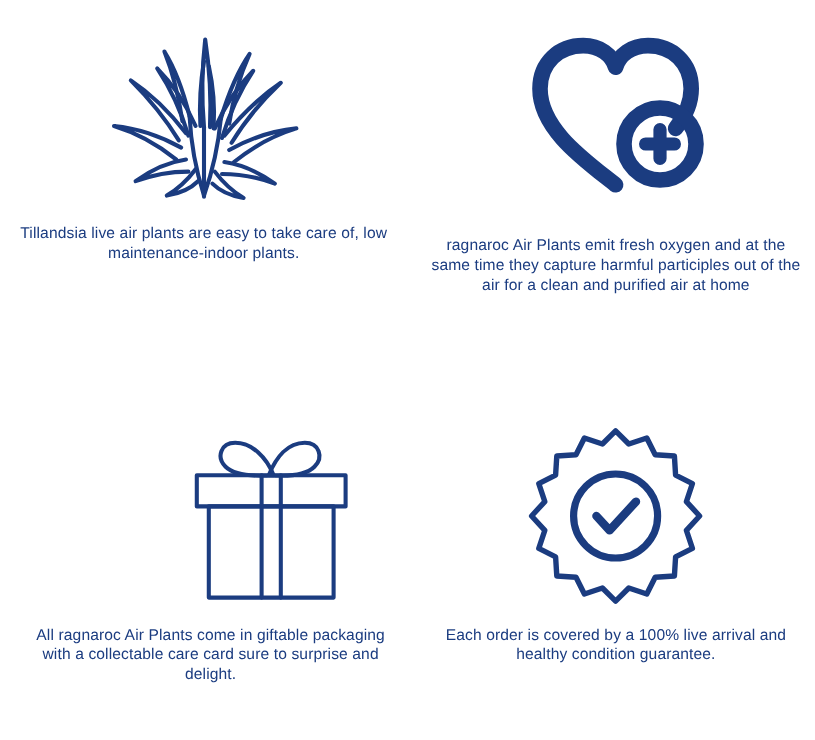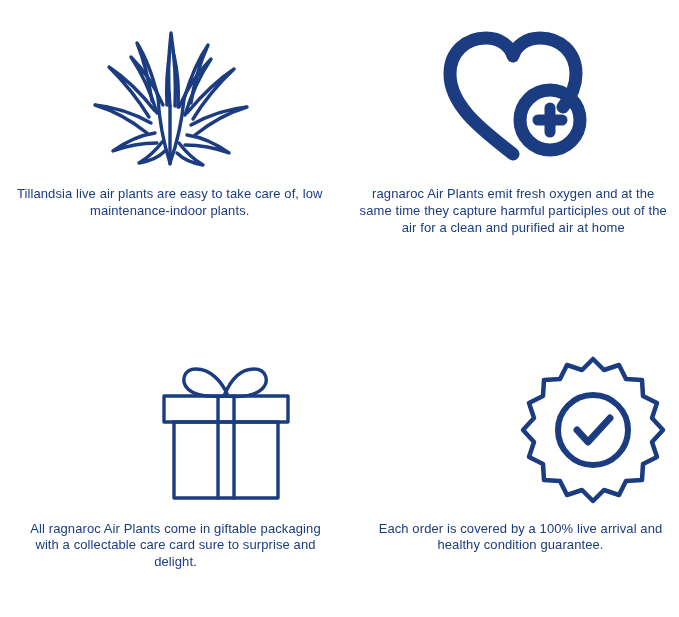--- a/index.html
+++ b/index.html
@@ -23,23 +23,23 @@
     box-sizing: border-box;
   }
   .cell {
     position: relative;
     display: flex;
     flex-direction: column;
     align-items: center;
     box-sizing: border-box;
   }
   .cell-tl { padding: 6px 14px 0 14px; }
-  .cell-tr { padding: 6px 6px 0 14px; }
+  .cell-tr { padding: 6px 6px 0 14px; gap: 10px; }
   .cell-bl { padding: 32px 14px 0 14px; align-items: flex-end; }
-  .cell-br { padding: 32px 6px 0 14px; align-items: flex-end; }
+  .cell-br { padding: 32px 6px 0 14px; }
 
   .icon-wrap {
     height: 180px;
     display: flex;
     align-items: center;
     justify-content: center;
   }
   .cell-bl .icon-wrap, .cell-br .icon-wrap {
     height: 180px;
   }

